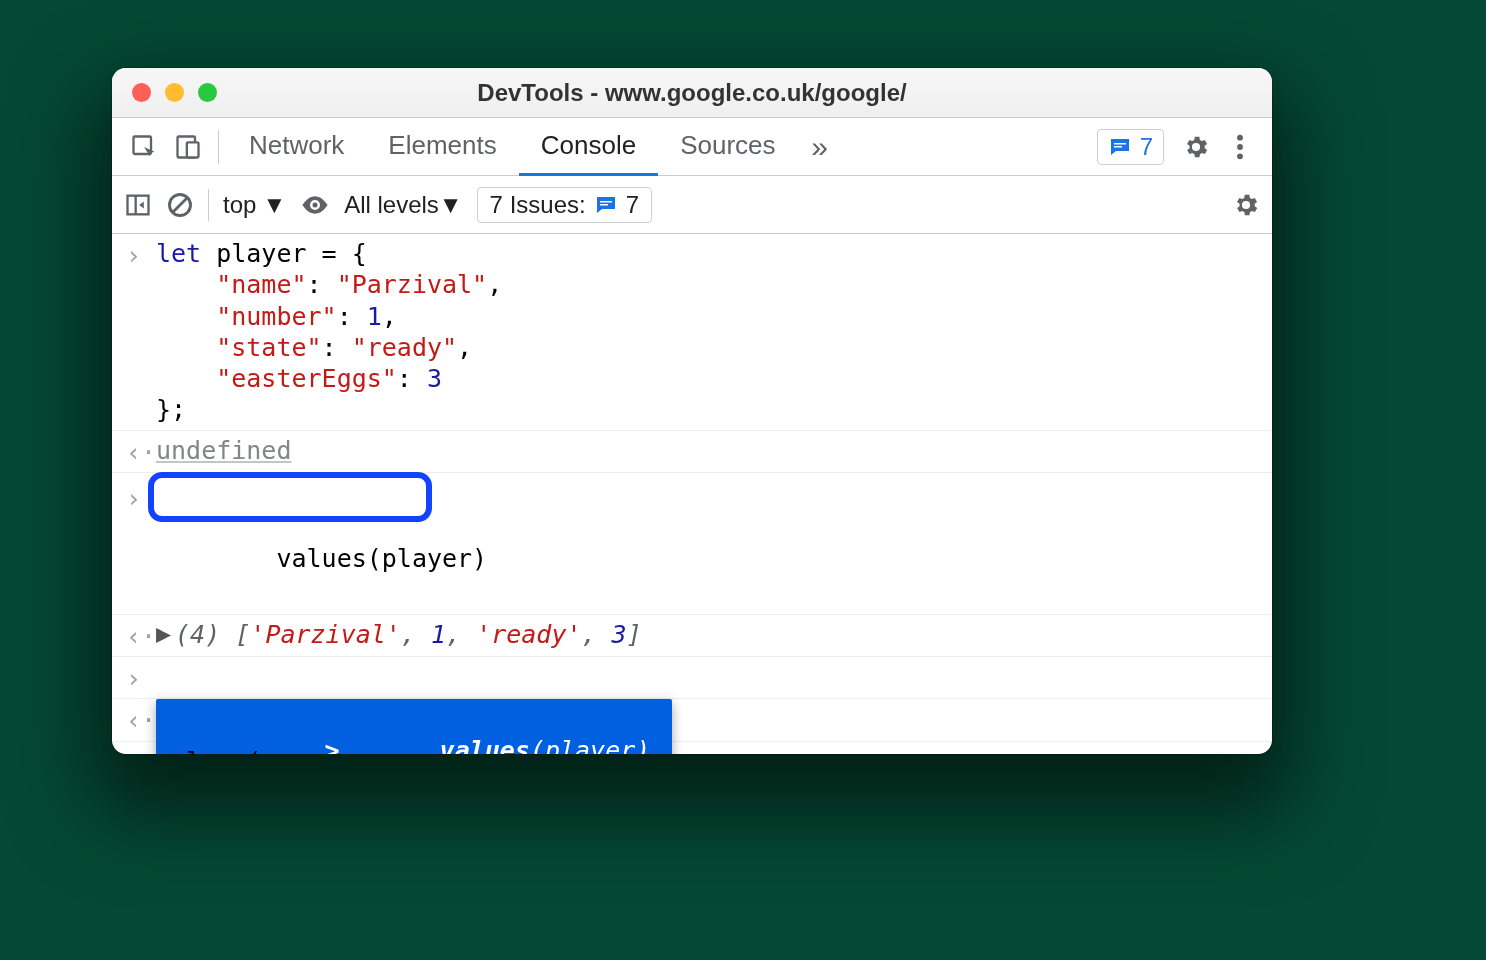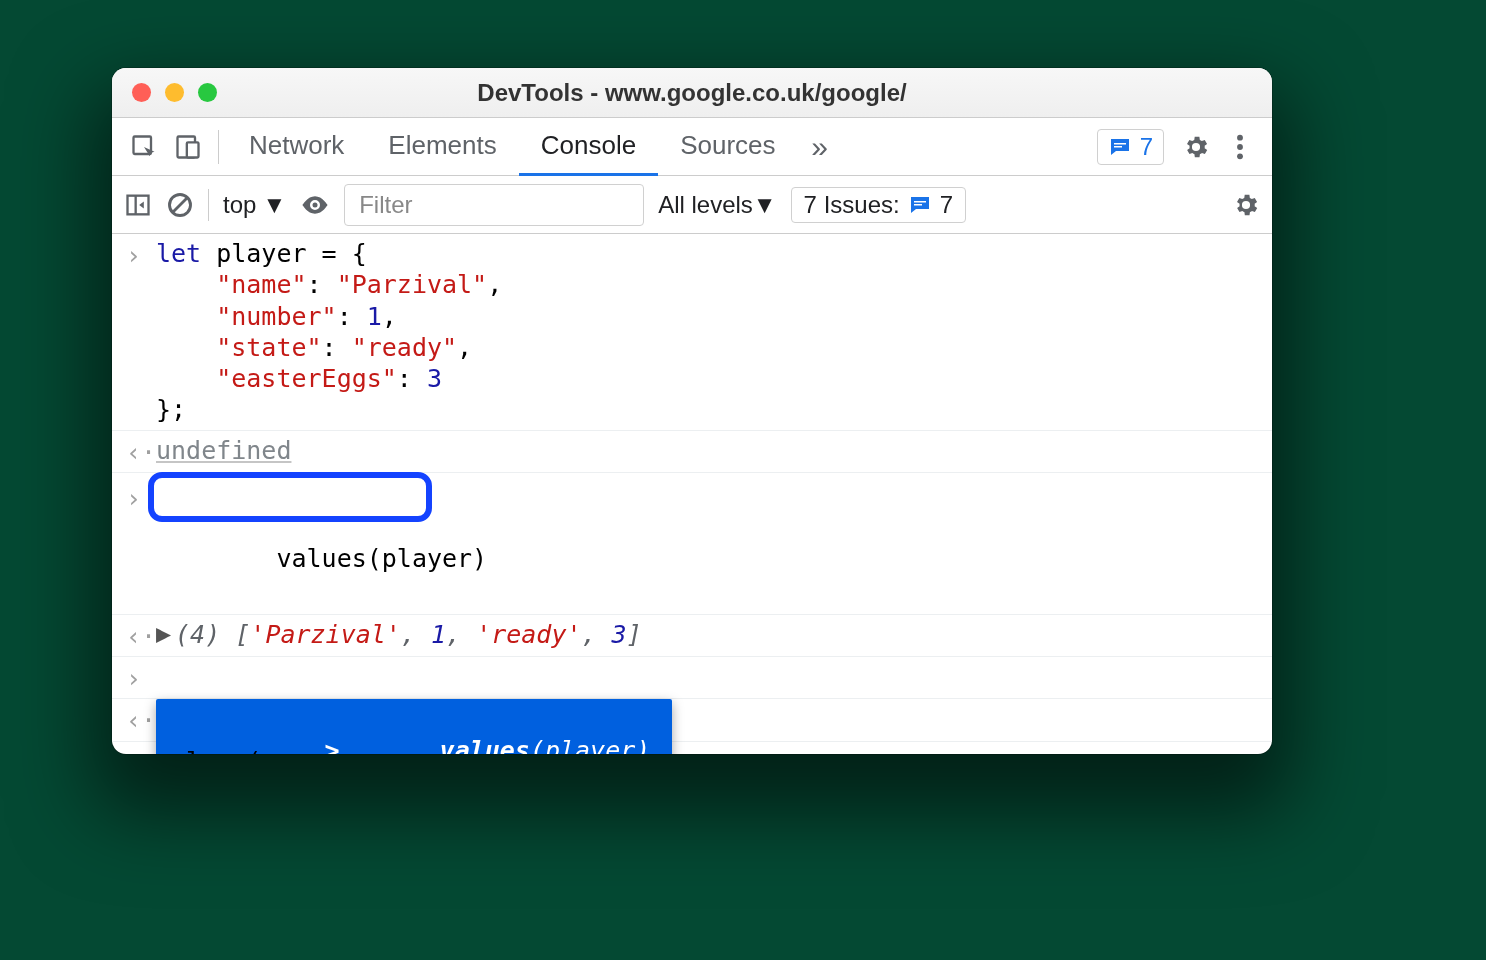--- a/index.html
+++ b/index.html
@@ -184,23 +184,20 @@
     <div class="exec-ctx">
       <span>top</span>
       <span>▼</span>
     </div>
     <div class="iconbtn">
       <svg width="30" height="30" viewBox="0 0 24 24" fill="#5f6368">
           <path d="M12 5C6 5 2 12 2 12s4 7 10 7 10-7 10-7-4-7-10-7Zm0 11a4 4 0 1 1 4-4 4 4 0 0 1-4 4Z"></path>
           <circle cx="12" cy="12" r="2"></circle>
         </svg>
     </div>
-    <div class="filter">
-      <span>Filter</span>
-    </div>
     <div class="levels">
       <span>All levels</span>
       <span>▼</span>
     </div>
     <div class="issues">
       <span>7 Issues:</span>
       <svg width="24" height="24" viewBox="0 0 24 24">
           <path d="M3 4h18v12H8l-5 4z" fill="#1a73e8"></path>
           <rect x="6" y="8" width="12" height="1.5" fill="#fff"></rect>
           <rect x="6" y="11" width="8" height="1.5" fill="#fff"></rect>

